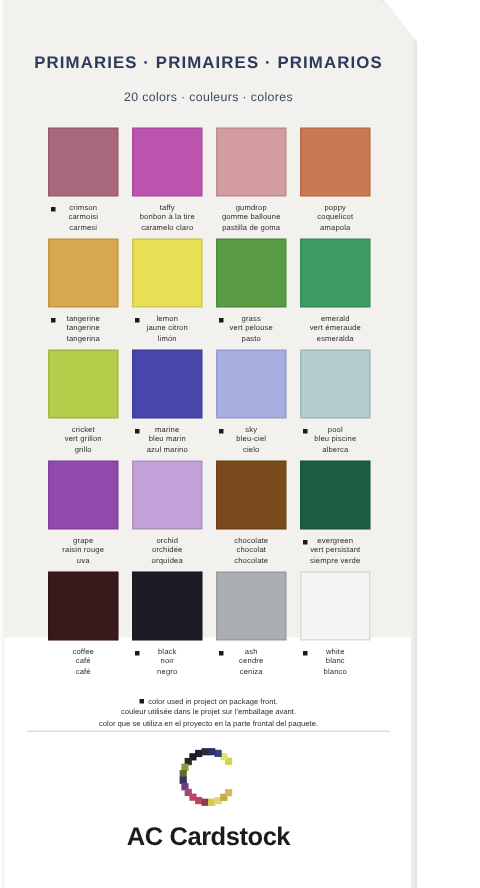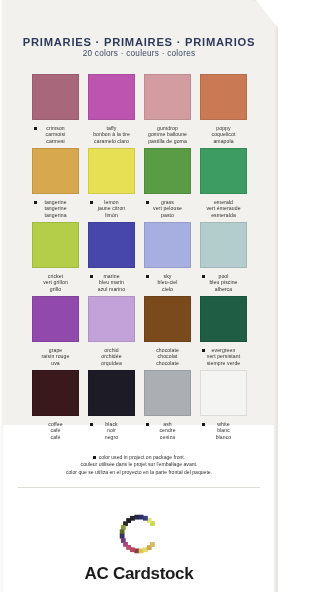--- a/index.html
+++ b/index.html
@@ -43,21 +43,21 @@
 
   
   #header { padding-top: 36px; text-align: center; }
   #title {
     font-size: 11.2px;
     font-weight: bold;
     letter-spacing: 0.75px;
     color: #2e3a5c;
   }
   #subtitle {
-    margin-top: 1px;
+    margin-top: 12px;
     font-size: 8.2px;
     letter-spacing: 0.25px;
     color: #3a4765;
   }
 
   
   #grid {
     margin: 16px auto 0;
     width: 214px;
     display: grid;
@@ -113,21 +113,21 @@
     position: absolute;
     left: 18px; right: 18px;
     top: 487px;
     height: 1px;
     background: #dedcd6;
   }
 
   
   #brand {
     position: absolute;
-    left: 0; right: 0; top: 508px;
+    left: 0; right: 0; top: 492px;
     display: flex; flex-direction: column;
     align-items: center;
   }
   #logo-ring { width: 64px; height: 52px; }
   #brand-name {
     margin-top: 4px;
     font-size: 17px;
     font-weight: bold;
     letter-spacing: -0.3px;
     color: #1b1b1b;

